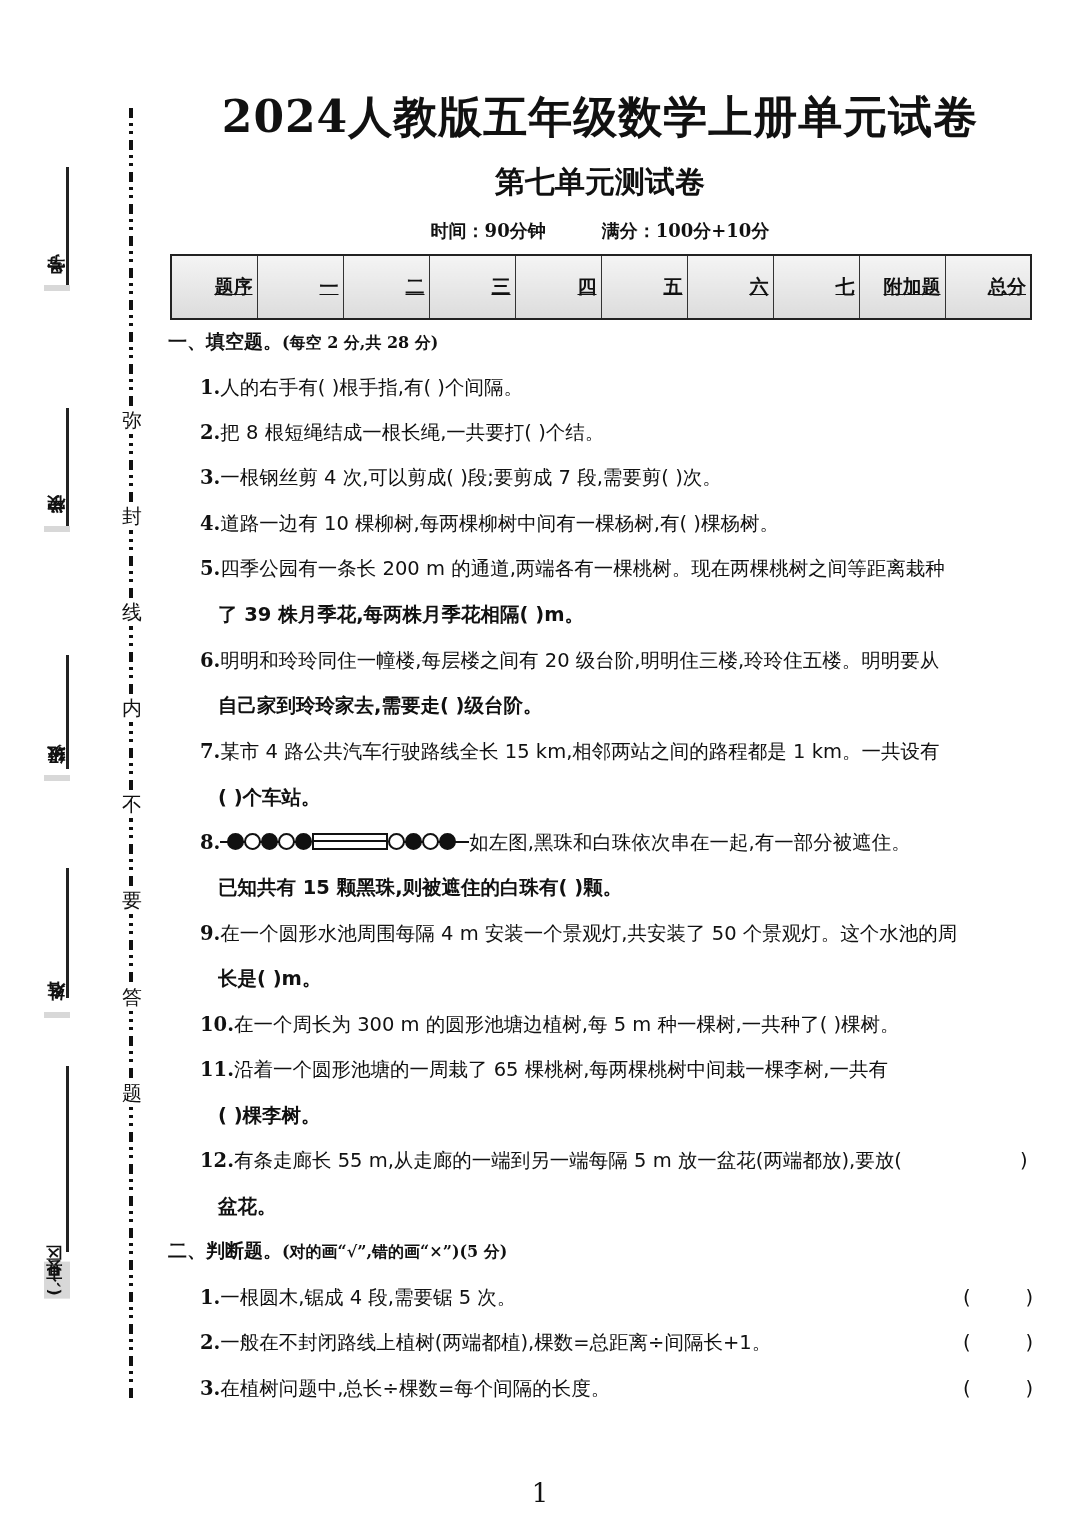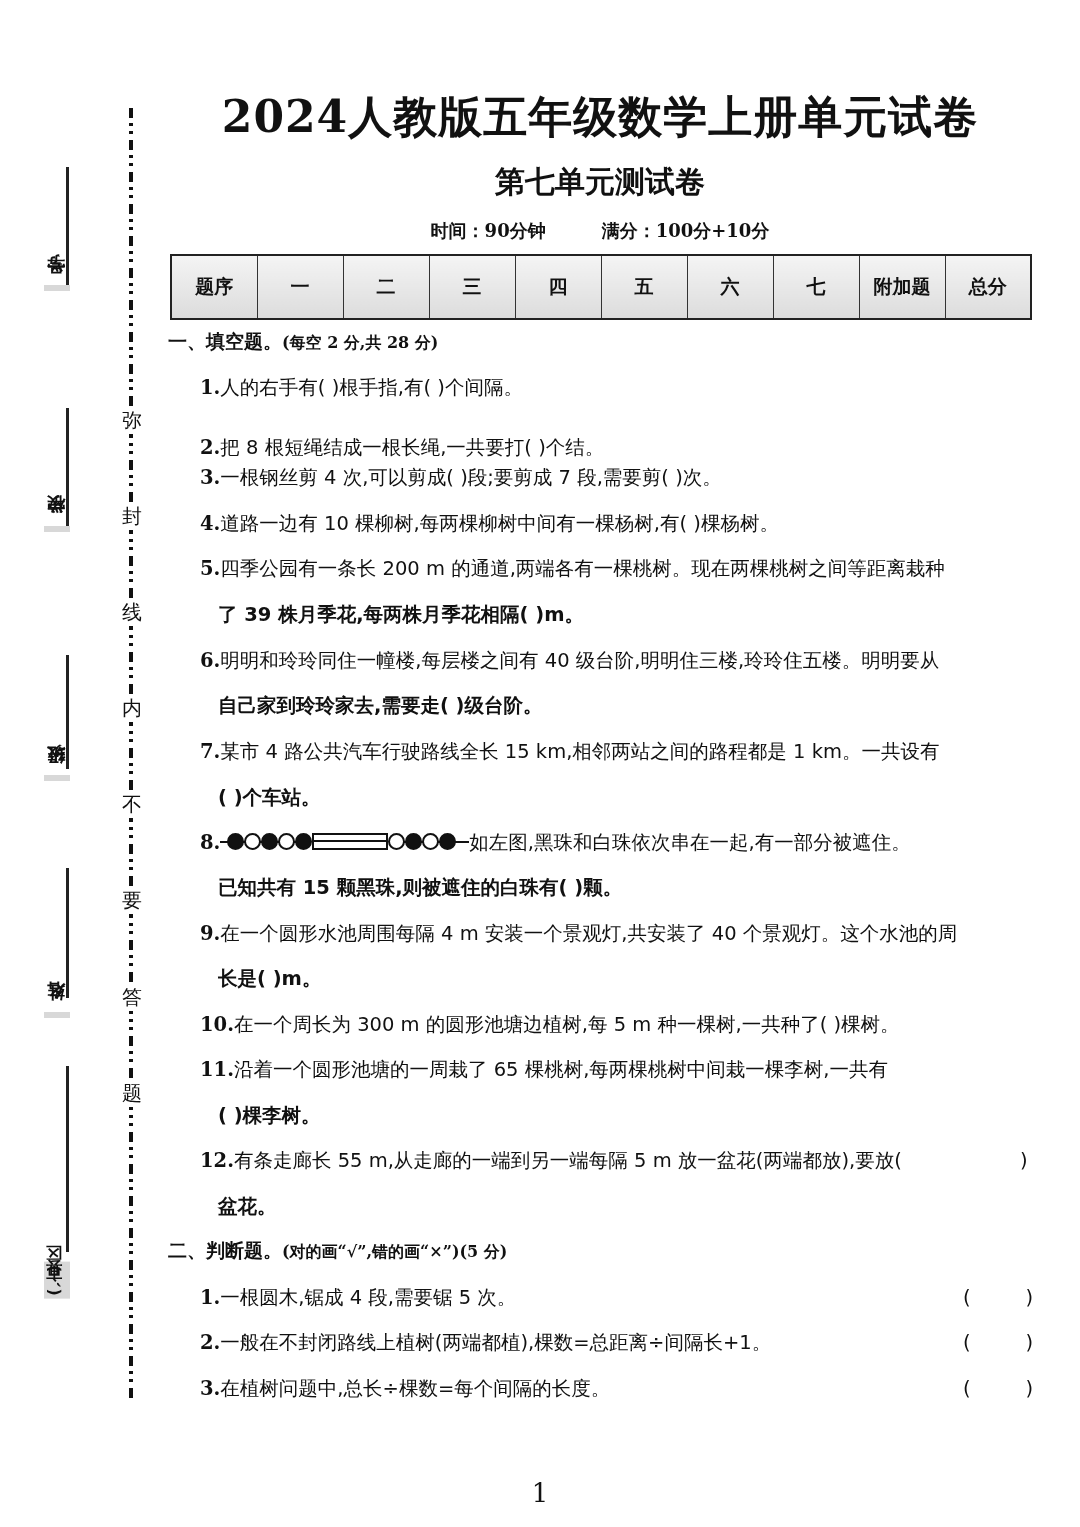--- a/index.html
+++ b/index.html
@@ -24,21 +24,21 @@
     font-family: "DejaVu Serif", serif;
   }
   .meta span.gap { display: inline-block; width: 56px; }
   table.score {
     position: absolute; left: 170px; top: 254px; width: 862px; height: 66px;
     border-collapse: collapse; border: 2px solid #222;
     font-family: "DejaVu Sans", sans-serif; font-size: 19px; font-weight: bold;
     table-layout: fixed;
   }
   table.score td {
-    border: 1.5px solid #333; text-align: center; height: 31px; padding: 4px;
+    border: 1.5px solid #333; text-align: right; height: 31px; padding: 4px; text-decoration: underline;
   }
   table.score tr.head td { background: linear-gradient(#f4f4f4, #dcdcdc); }
   table.score td.rowhead { background: linear-gradient(#f4f4f4, #dcdcdc); }
   .section {
     position: absolute; left: 168px; font-size: 19px; font-weight: bold;
     font-family: "DejaVu Sans", sans-serif; white-space: nowrap;
   }
   .section .note { font-weight: bold; font-size: 16px; font-family: "DejaVu Serif", serif; }
   .q {
     position: absolute; left: 200px; width: 836px; font-size: 19.5px; white-space: nowrap;
@@ -147,28 +147,28 @@
     <td>总分</td>
   </tr>
 </tbody>
   </table>
 
 <div class="section" style="top:329px">
   <span>一、填空题。</span><span class="note">(每空 2 分,共 28 分)</span>
 </div>
 
 <div class="q" style="top:374px"><span class="num">1.</span><span>人的右手有(      )根手指,有(      )个间隔。</span></div>
-<div class="q" style="top:434px"><span class="num">2.</span><span>把 8 根短绳结成一根长绳,一共要打(      )个结。</span></div>
+<div class="q" style="top:419px"><span class="num">2.</span><span>把 8 根短绳结成一根长绳,一共要打(      )个结。</span></div>
 <div class="q" style="top:464px"><span class="num">3.</span><span>一根钢丝剪 4 次,可以剪成(      )段;要剪成 7 段,需要剪(      )次。</span></div>
 <div class="q" style="top:510px"><span class="num">4.</span><span>道路一边有 10 棵柳树,每两棵柳树中间有一棵杨树,有(      )棵杨树。</span></div>
 
 <div class="q" style="top:555px"><span class="num">5.</span><span>四季公园有一条长 200 m 的通道,两端各有一棵桃树。现在两棵桃树之间等距离栽种</span></div>
 <div class="q cont" style="top:601px">了 39 株月季花,每两株月季花相隔(      )m。</div>
 
-<div class="q" style="top:647px"><span class="num">6.</span><span>明明和玲玲同住一幢楼,每层楼之间有 40 级台阶,明明住三楼,玲玲住五楼。明明要从</span></div>
+<div class="q" style="top:647px"><span class="num">6.</span><span>明明和玲玲同住一幢楼,每层楼之间有 20 级台阶,明明住三楼,玲玲住五楼。明明要从</span></div>
 <div class="q cont" style="top:692px">自己家到玲玲家去,需要走(      )级台阶。</div>
 
 <div class="q" style="top:738px"><span class="num">7.</span><span>某市 4 路公共汽车行驶路线全长 15 km,相邻两站之间的路程都是 1 km。一共设有</span></div>
 <div class="q cont" style="top:784px">(      )个车站。</div>
 
 <div class="q" style="top:829px"><span class="num">8.</span><span class="beads">
       <span class="wire"></span>
       <span class="b black"></span>
       <span class="wire" style="width:2px"></span>
       <span class="b white"></span>
@@ -183,21 +183,21 @@
       <span class="wire" style="width:2px"></span>
       <span class="b black"></span>
       <span class="wire" style="width:2px"></span>
       <span class="b white"></span>
       <span class="wire" style="width:2px"></span>
       <span class="b black"></span>
       <span class="wire" style="width:14px"></span>
     </span><span>如左图,黑珠和白珠依次串在一起,有一部分被遮住。</span></div>
 <div class="q cont" style="top:874px">已知共有 15 颗黑珠,则被遮住的白珠有(       )颗。</div>
 
-<div class="q" style="top:920px"><span class="num">9.</span><span>在一个圆形水池周围每隔 4 m 安装一个景观灯,共安装了 40 个景观灯。这个水池的周</span></div>
+<div class="q" style="top:920px"><span class="num">9.</span><span>在一个圆形水池周围每隔 4 m 安装一个景观灯,共安装了 50 个景观灯。这个水池的周</span></div>
 <div class="q cont" style="top:965px">长是(       )m。</div>
 
 <div class="q" style="top:1011px"><span class="num">10.</span><span>在一个周长为 300 m 的圆形池塘边植树,每 5 m 种一棵树,一共种了(      )棵树。</span></div>
 
 <div class="q" style="top:1056px"><span class="num">11.</span><span>沿着一个圆形池塘的一周栽了 65 棵桃树,每两棵桃树中间栽一棵李树,一共有</span></div>
 <div class="q cont" style="top:1102px">(      )棵李树。</div>
 
 <div class="q" style="top:1147px"><span class="num">12.</span><span>有条走廊长 55 m,从走廊的一端到另一端每隔 5 m 放一盆花(两端都放),要放(</span></div>
 <div style="position:absolute;left:1020px;top:1147px;font-size:19.5px;line-height:28px;font-family:'DejaVu Sans',sans-serif">)</div>
 <div class="q cont" style="top:1193px">盆花。</div>

